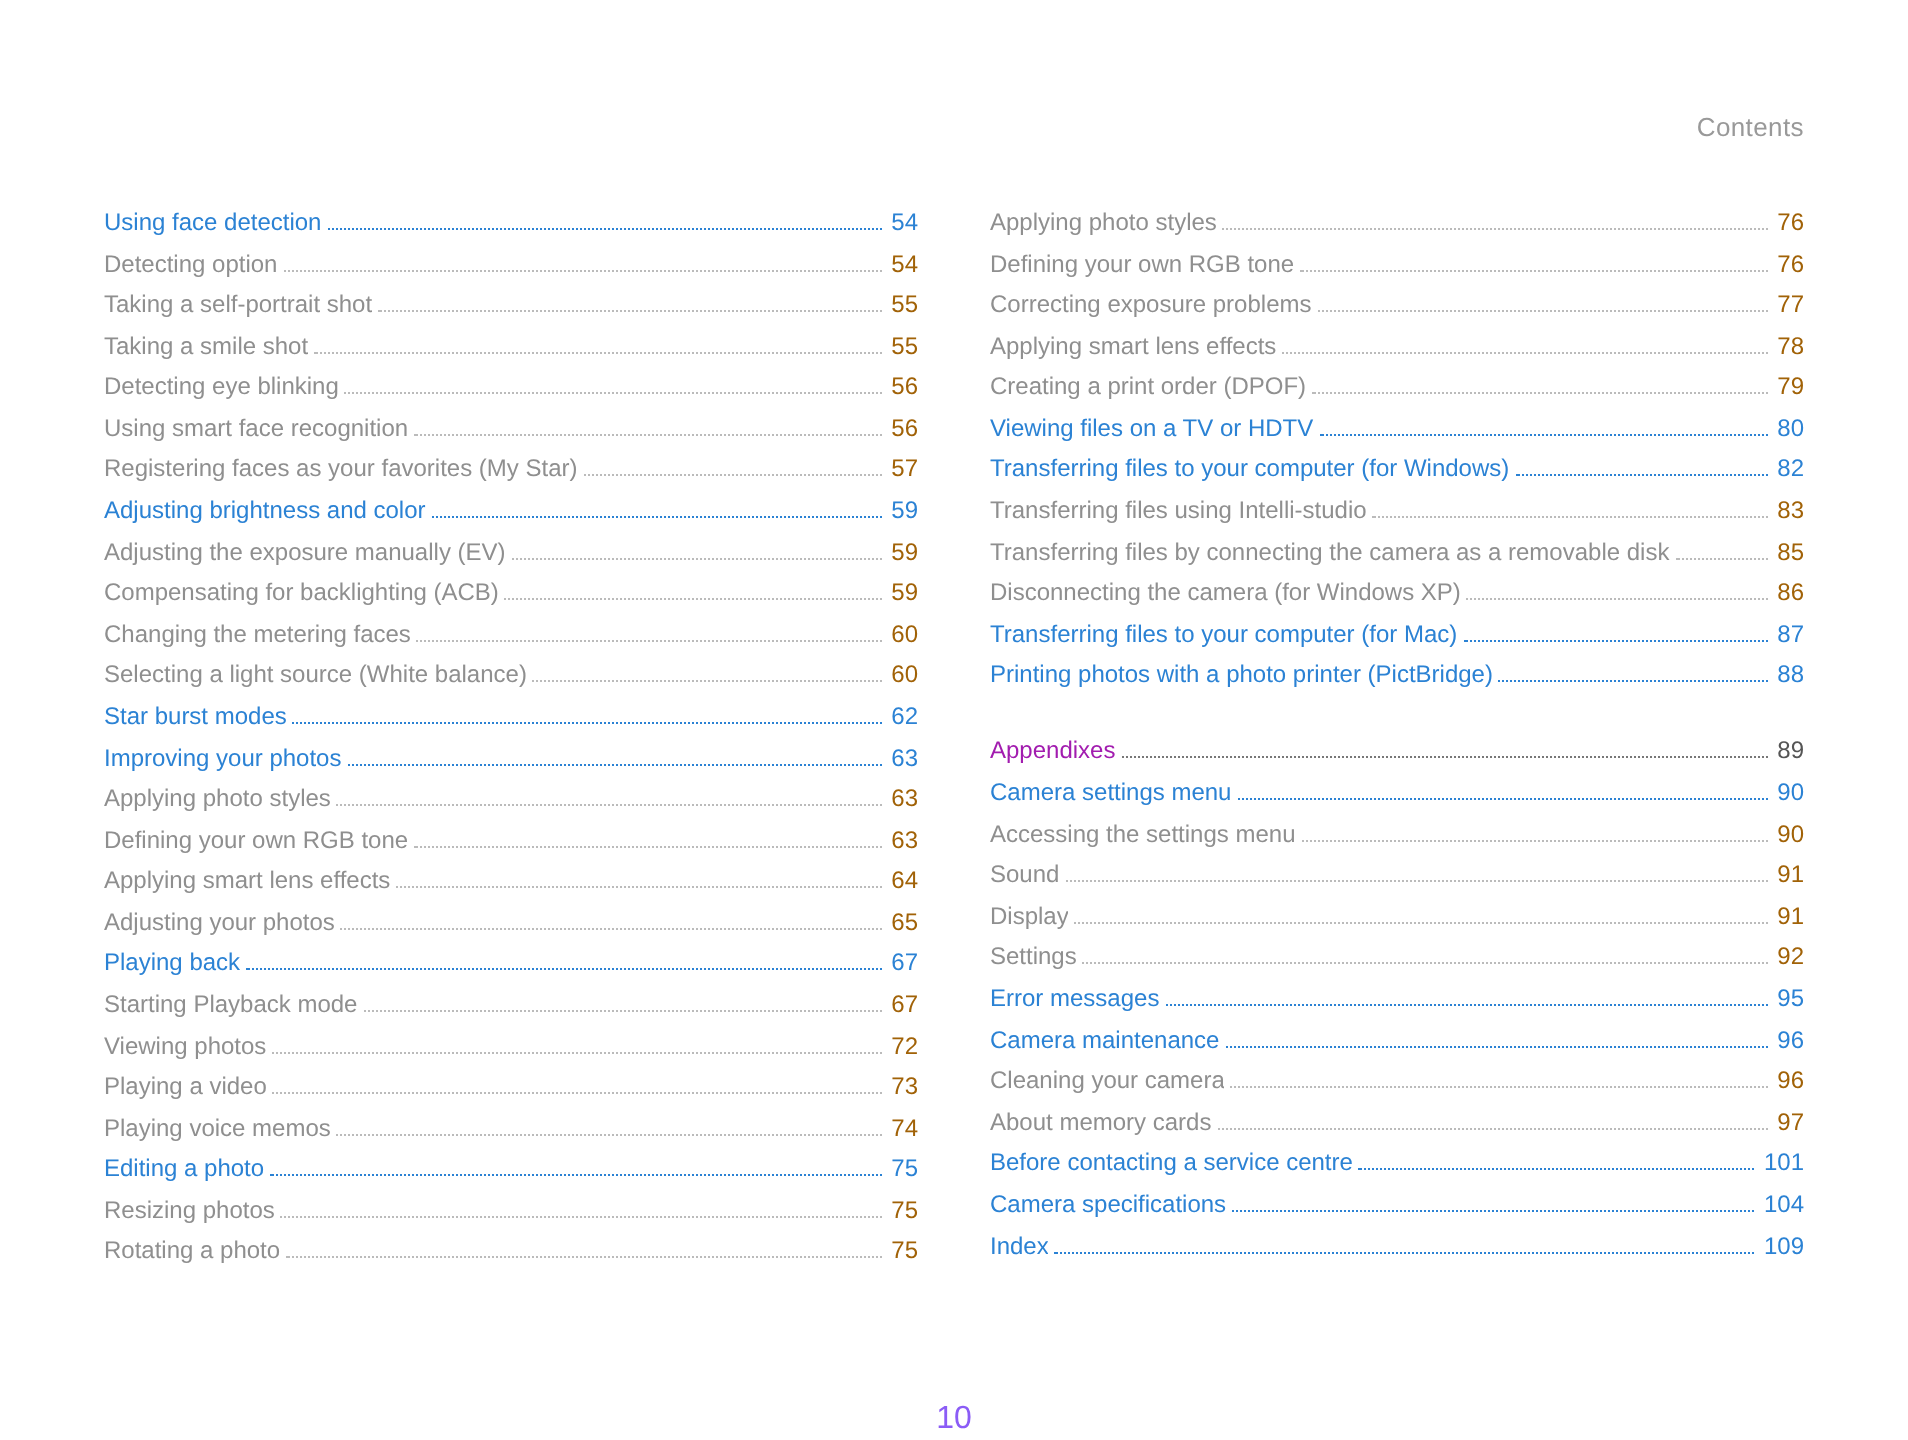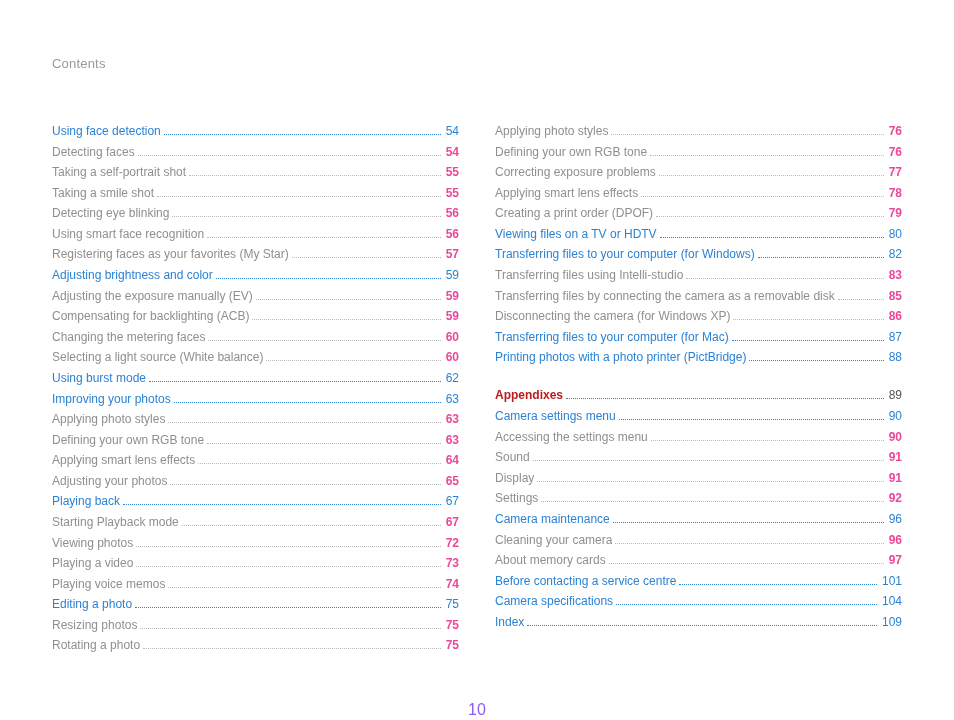--- a/index.html
+++ b/index.html
@@ -12,44 +12,45 @@
     overflow: hidden;
     position: relative;
   }
   .page {
     padding: 56px 52px 0 52px;
   }
   .page-header {
     font-size: 13px;
     font-weight: 300;
     color: #999;
-    margin-bottom: 52px;
+    margin-bottom: 32px;
     letter-spacing: 0.2px;
+    text-align: right;
   }
   .columns {
     display: flex;
     gap: 36px;
   }
   .col {
     flex: 1;
     min-width: 0;
   }
   .toc-entry {
     display: flex;
     align-items: baseline;
     font-size: 12px;
     line-height: 1.45;
     margin-bottom: 3.2px;
     white-space: nowrap;
   }
   .toc-entry.link .toc-title { color: #2b82d4; }
   .toc-entry.link .toc-page  { color: #2b82d4; }
   .toc-entry.plain .toc-title { color: #8f8f8f; font-weight: 300; }
-  .toc-entry.plain .toc-page  { color: #ec4899; font-weight: 700; }
-  .toc-entry.section .toc-title { color: #b91c1c; font-weight: 700; text-align: center; }
+  .toc-entry.plain .toc-page  { color: #a16207; font-weight: 400; }
+  .toc-entry.section .toc-title { color: #a21caf; font-weight: 400; text-align: center; }
   .toc-entry.section .toc-page  { color: #555; font-weight: 400; }
   .toc-entry.section { margin-top: 20px; margin-bottom: 4px; }
   .toc-entry.first { margin-top: 0; }
   .toc-leader {
     flex: 1;
     border-bottom: 1px dotted #bbb;
     margin: 0 3px 3px 3px;
     min-width: 6px;
   }
   .toc-entry.link .toc-leader { border-bottom-color: #2b82d4; }
@@ -72,21 +73,21 @@
 <div class="page">
   <div class="page-header">Contents</div>
   <div class="columns">
     <div class="col" id="col-left">
         <div class="toc-entry link first">
           <span class="toc-title">Using face detection</span>
           <span class="toc-leader"></span>
           <span class="toc-page">54</span>
         </div>
         <div class="toc-entry plain">
-          <span class="toc-title">Detecting faces</span>
+          <span class="toc-title">Detecting option</span>
           <span class="toc-leader"></span>
           <span class="toc-page">54</span>
         </div>
         <div class="toc-entry plain">
           <span class="toc-title">Taking a self-portrait shot</span>
           <span class="toc-leader"></span>
           <span class="toc-page">55</span>
         </div>
         <div class="toc-entry plain">
           <span class="toc-title">Taking a smile shot</span>
@@ -127,21 +128,21 @@
           <span class="toc-title">Changing the metering faces</span>
           <span class="toc-leader"></span>
           <span class="toc-page">60</span>
         </div>
         <div class="toc-entry plain">
           <span class="toc-title">Selecting a light source (White balance)</span>
           <span class="toc-leader"></span>
           <span class="toc-page">60</span>
         </div>
         <div class="toc-entry link">
-          <span class="toc-title">Using burst mode</span>
+          <span class="toc-title">Star burst modes</span>
           <span class="toc-leader"></span>
           <span class="toc-page">62</span>
         </div>
         <div class="toc-entry link">
           <span class="toc-title">Improving your photos</span>
           <span class="toc-leader"></span>
           <span class="toc-page">63</span>
         </div>
         <div class="toc-entry plain">
           <span class="toc-title">Applying photo styles</span>
@@ -287,20 +288,25 @@
         </div>
         <div class="toc-entry plain">
           <span class="toc-title">Display</span>
           <span class="toc-leader"></span>
           <span class="toc-page">91</span>
         </div>
         <div class="toc-entry plain">
           <span class="toc-title">Settings</span>
           <span class="toc-leader"></span>
           <span class="toc-page">92</span>
+        </div>
+        <div class="toc-entry link">
+          <span class="toc-title">Error messages</span>
+          <span class="toc-leader"></span>
+          <span class="toc-page">95</span>
         </div>
         <div class="toc-entry link">
           <span class="toc-title">Camera maintenance</span>
           <span class="toc-leader"></span>
           <span class="toc-page">96</span>
         </div>
         <div class="toc-entry plain">
           <span class="toc-title">Cleaning your camera</span>
           <span class="toc-leader"></span>
           <span class="toc-page">96</span>

